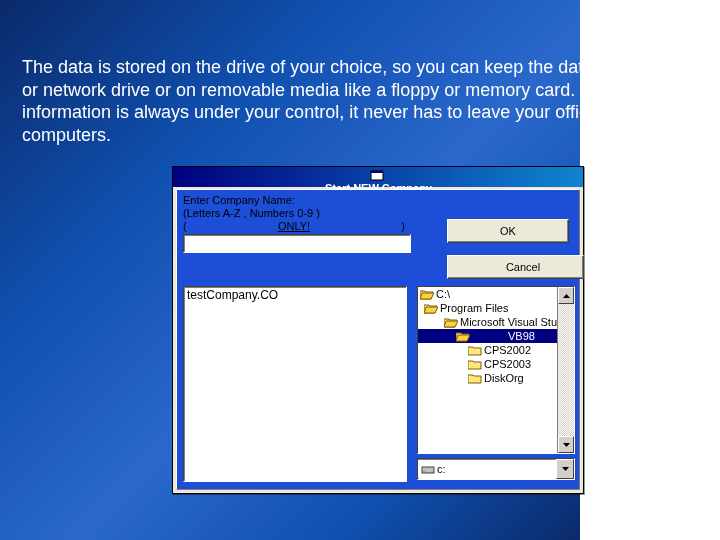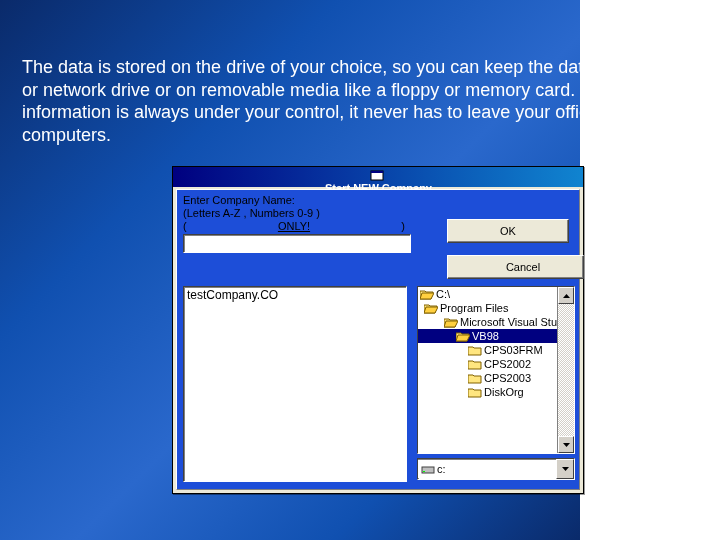--- a/index.html
+++ b/index.html
@@ -48,21 +48,21 @@
     background:#ece9d8;border:1px solid #fff;
     border-right-color:#404040;border-bottom-color:#404040;
     box-shadow:inset -1px -1px 0 #808080;
     font-size:11px;display:flex;align-items:center;justify-content:center;color:#000;margin-top:23px;
   }
   .listbox{position:absolute;left:6px;top:96px;width:222px;height:194px;overflow:hidden;}
   .listbox .item{padding:1px 3px;font-size:12px;color:#000;}
   .tree{position:absolute;left:240px;top:96px;width:156px;height:166px;display:flex;}
   .tree-inner{flex:1;overflow:hidden;background:#fff;}
   .tree-row{display:flex;align-items:center;height:14px;padding-left:2px;font-size:11px;color:#000;white-space:nowrap;}
-  .tree-row.sel{background:#000080;color:#fff;}
+  .tree-row.sel{background:#000080;color:#fff;gap:36px;}
   .foldicon{width:14px;height:11px;margin-right:2px;display:inline-flex;}
   .indent1{padding-left:6px;}
   .indent2{padding-left:26px;justify-content:center;}
   .indent3{padding-left:38px;}
   .indent4{padding-left:50px;}
   .scrollbar{width:16px;background:#d4d0c8;display:flex;flex-direction:column;border-left:1px solid #808080;}
   .sbtn{
     height:15px;background:#d4d0c8;
     border:1px solid #fff;border-right-color:#404040;border-bottom-color:#404040;
     display:flex;align-items:center;justify-content:center;font-size:8px;color:#000;
@@ -164,28 +164,20 @@
               <span>Microsoft Visual Stu</span>
             </div>
             <div class="tree-row indent3 sel">
               <span class="foldicon">
                 <svg viewBox="0 0 14 11">
                   <polygon points="0,2 5,2 6,3 13,3 11,10 0,10" fill="#ffe680" stroke="#806000"></polygon>
                   <polygon points="2,4 14,4 11,10 0,10" fill="#ffd040" stroke="#806000"></polygon>
                 </svg>
               </span>
               <span>VB98</span>
-            </div>
-            <div class="tree-row indent4">
-              <span class="foldicon">
-                <svg viewBox="0 0 14 11">
-                  <polygon points="0,2 5,2 6,3 13,3 13,10 0,10" fill="#ffe680" stroke="#806000"></polygon>
-                </svg>
-              </span>
-              <span>CPS03FRM</span>
             </div>
             <div class="tree-row indent4">
               <span class="foldicon">
                 <svg viewBox="0 0 14 11">
                   <polygon points="0,2 5,2 6,3 13,3 13,10 0,10" fill="#ffe680" stroke="#806000"></polygon>
                 </svg>
               </span>
               <span>CPS2002</span>
             </div>
             <div class="tree-row indent4">

